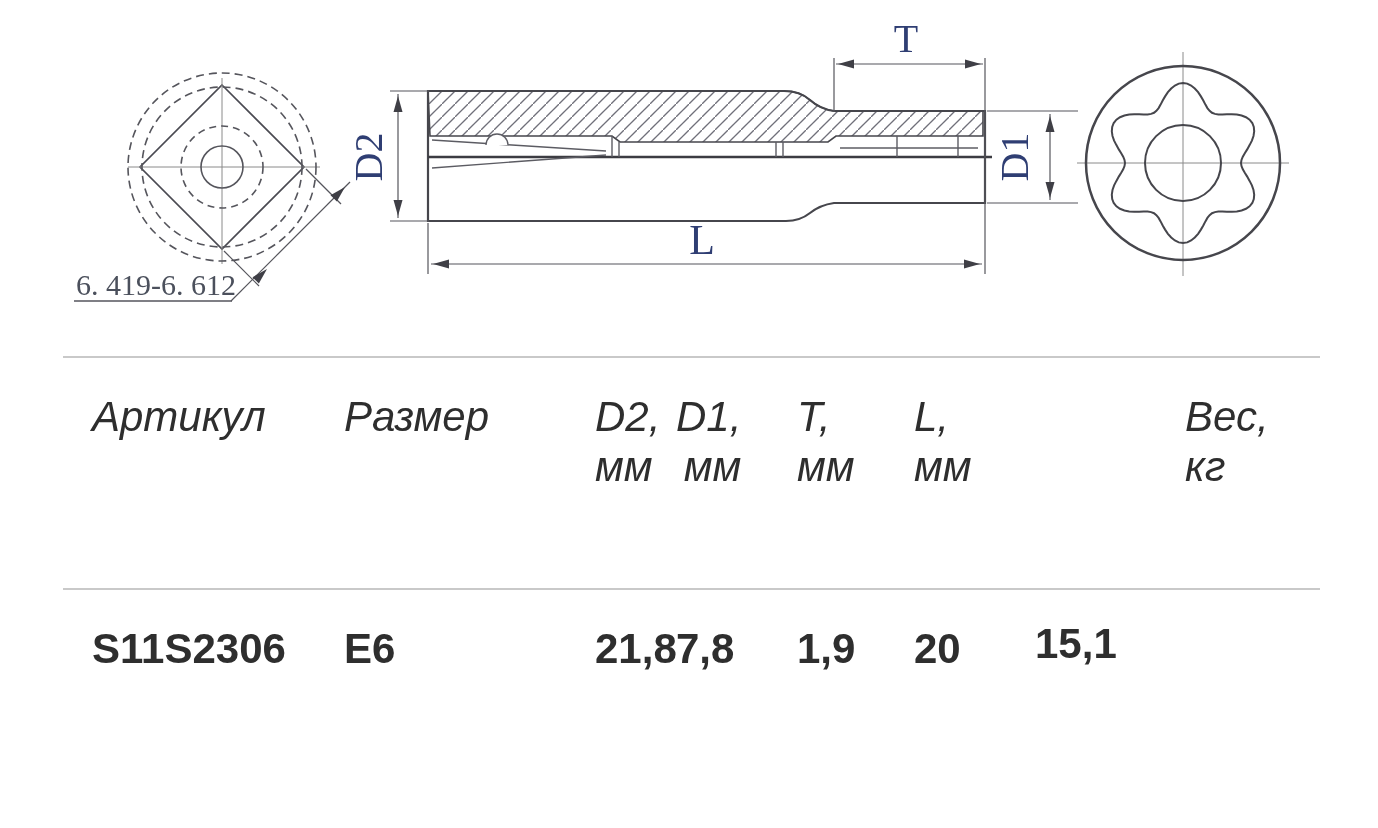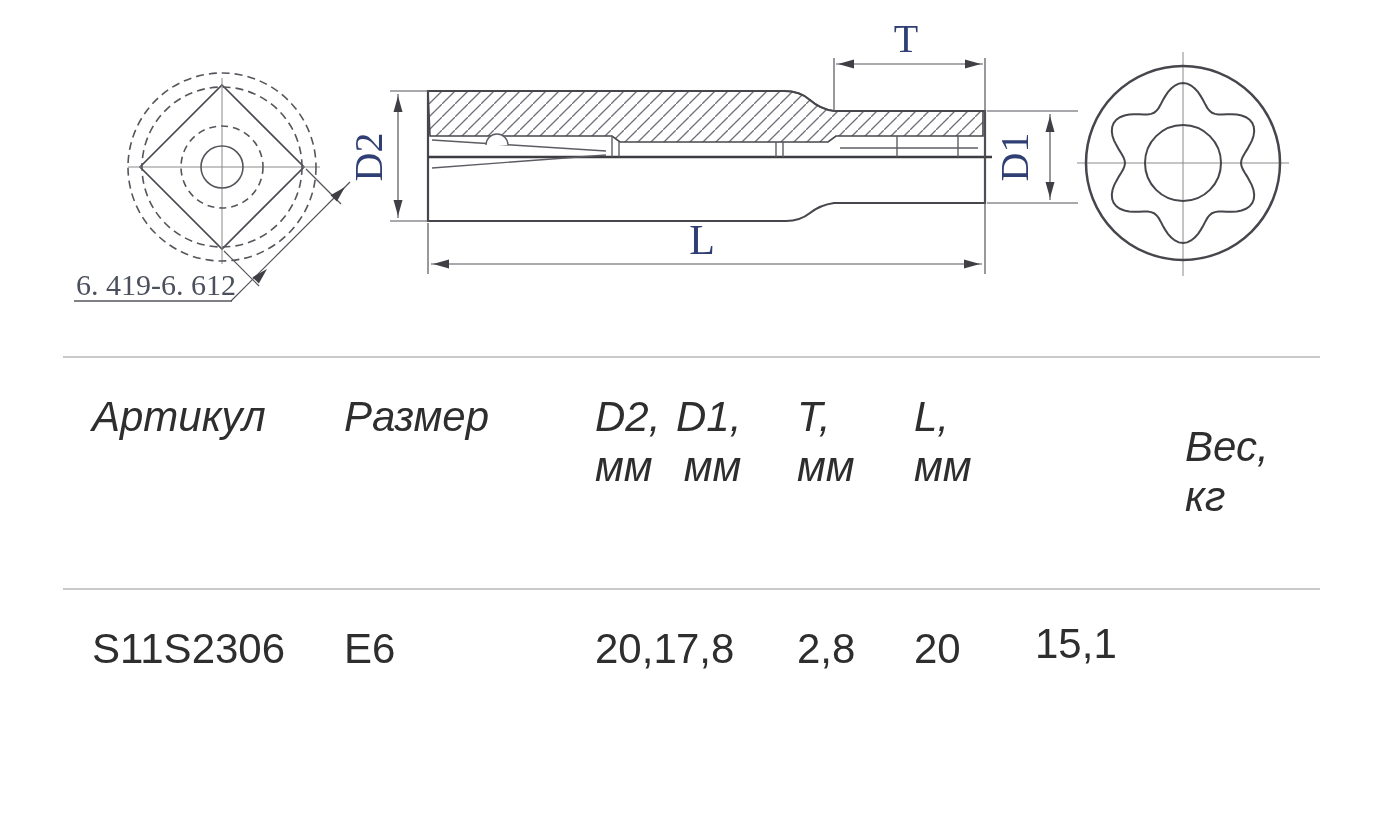--- a/index.html
+++ b/index.html
@@ -4,24 +4,24 @@
 <style>
   html,body{margin:0;padding:0;background:#fff;}
   #page{position:relative;width:1378px;height:828px;background:#ffffff;overflow:hidden;
         font-family:"Liberation Sans", sans-serif;color:#2e2e2e;}
   #drw{position:absolute;left:0;top:0;}
   .divider{position:absolute;left:63px;width:1257px;height:2px;background:#c9c9c9;}
   #div1{top:356px;}
   #div2{top:588px;}
   .th,.td{position:absolute;white-space:pre;font-size:42px;line-height:50px;color:#2e2e2e;}
   .th{top:392px;font-style:italic;}
-  .td{top:624px;}
+  .td{top:624px;font-weight:bold;}
   .td.low{top:619px;}
   .c0{left:92px;}  .c1{left:344px;text-align:right;} .c2{left:556px;margin-left:39px;} .c3{left:676px;text-align:right;}
-  .c4{left:797px;} .c5{left:914px;} .c6{left:1035px;}.c7{left:1185px;margin-top:30px;}
+  .c4{left:797px;} .c5{left:914px;} .c6{left:1035px;}.c7{left:1185px;}
   .dimtxt{font-family:"Liberation Serif", serif;fill:#2f3e73;}
   .sqtxt{font-family:"Liberation Serif", serif;fill:#4b505c;}
 </style>
 </head>
 <body>
 
 <div id="page">
 
   <svg id="drw" width="1378" height="345" viewBox="0 0 1378 345">
     <defs>
@@ -125,18 +125,18 @@
 мм</div>
   <div class="th c4">T,
 мм</div>
   <div class="th c5">L,
 мм</div>
   <div class="th c7">Вес,
 кг</div>
 
   <div class="td c0">S11S2306</div>
   <div class="td c1">E6</div>
-  <div class="td c2">20,1</div>
+  <div class="td c2">21,8</div>
   <div class="td c3">7,8</div>
-  <div class="td c4">2,8</div>
+  <div class="td c4">1,9</div>
   <div class="td c5">20</div>
   <div class="td c6 low">15,1</div>
 </div>
 
 </body></html>

